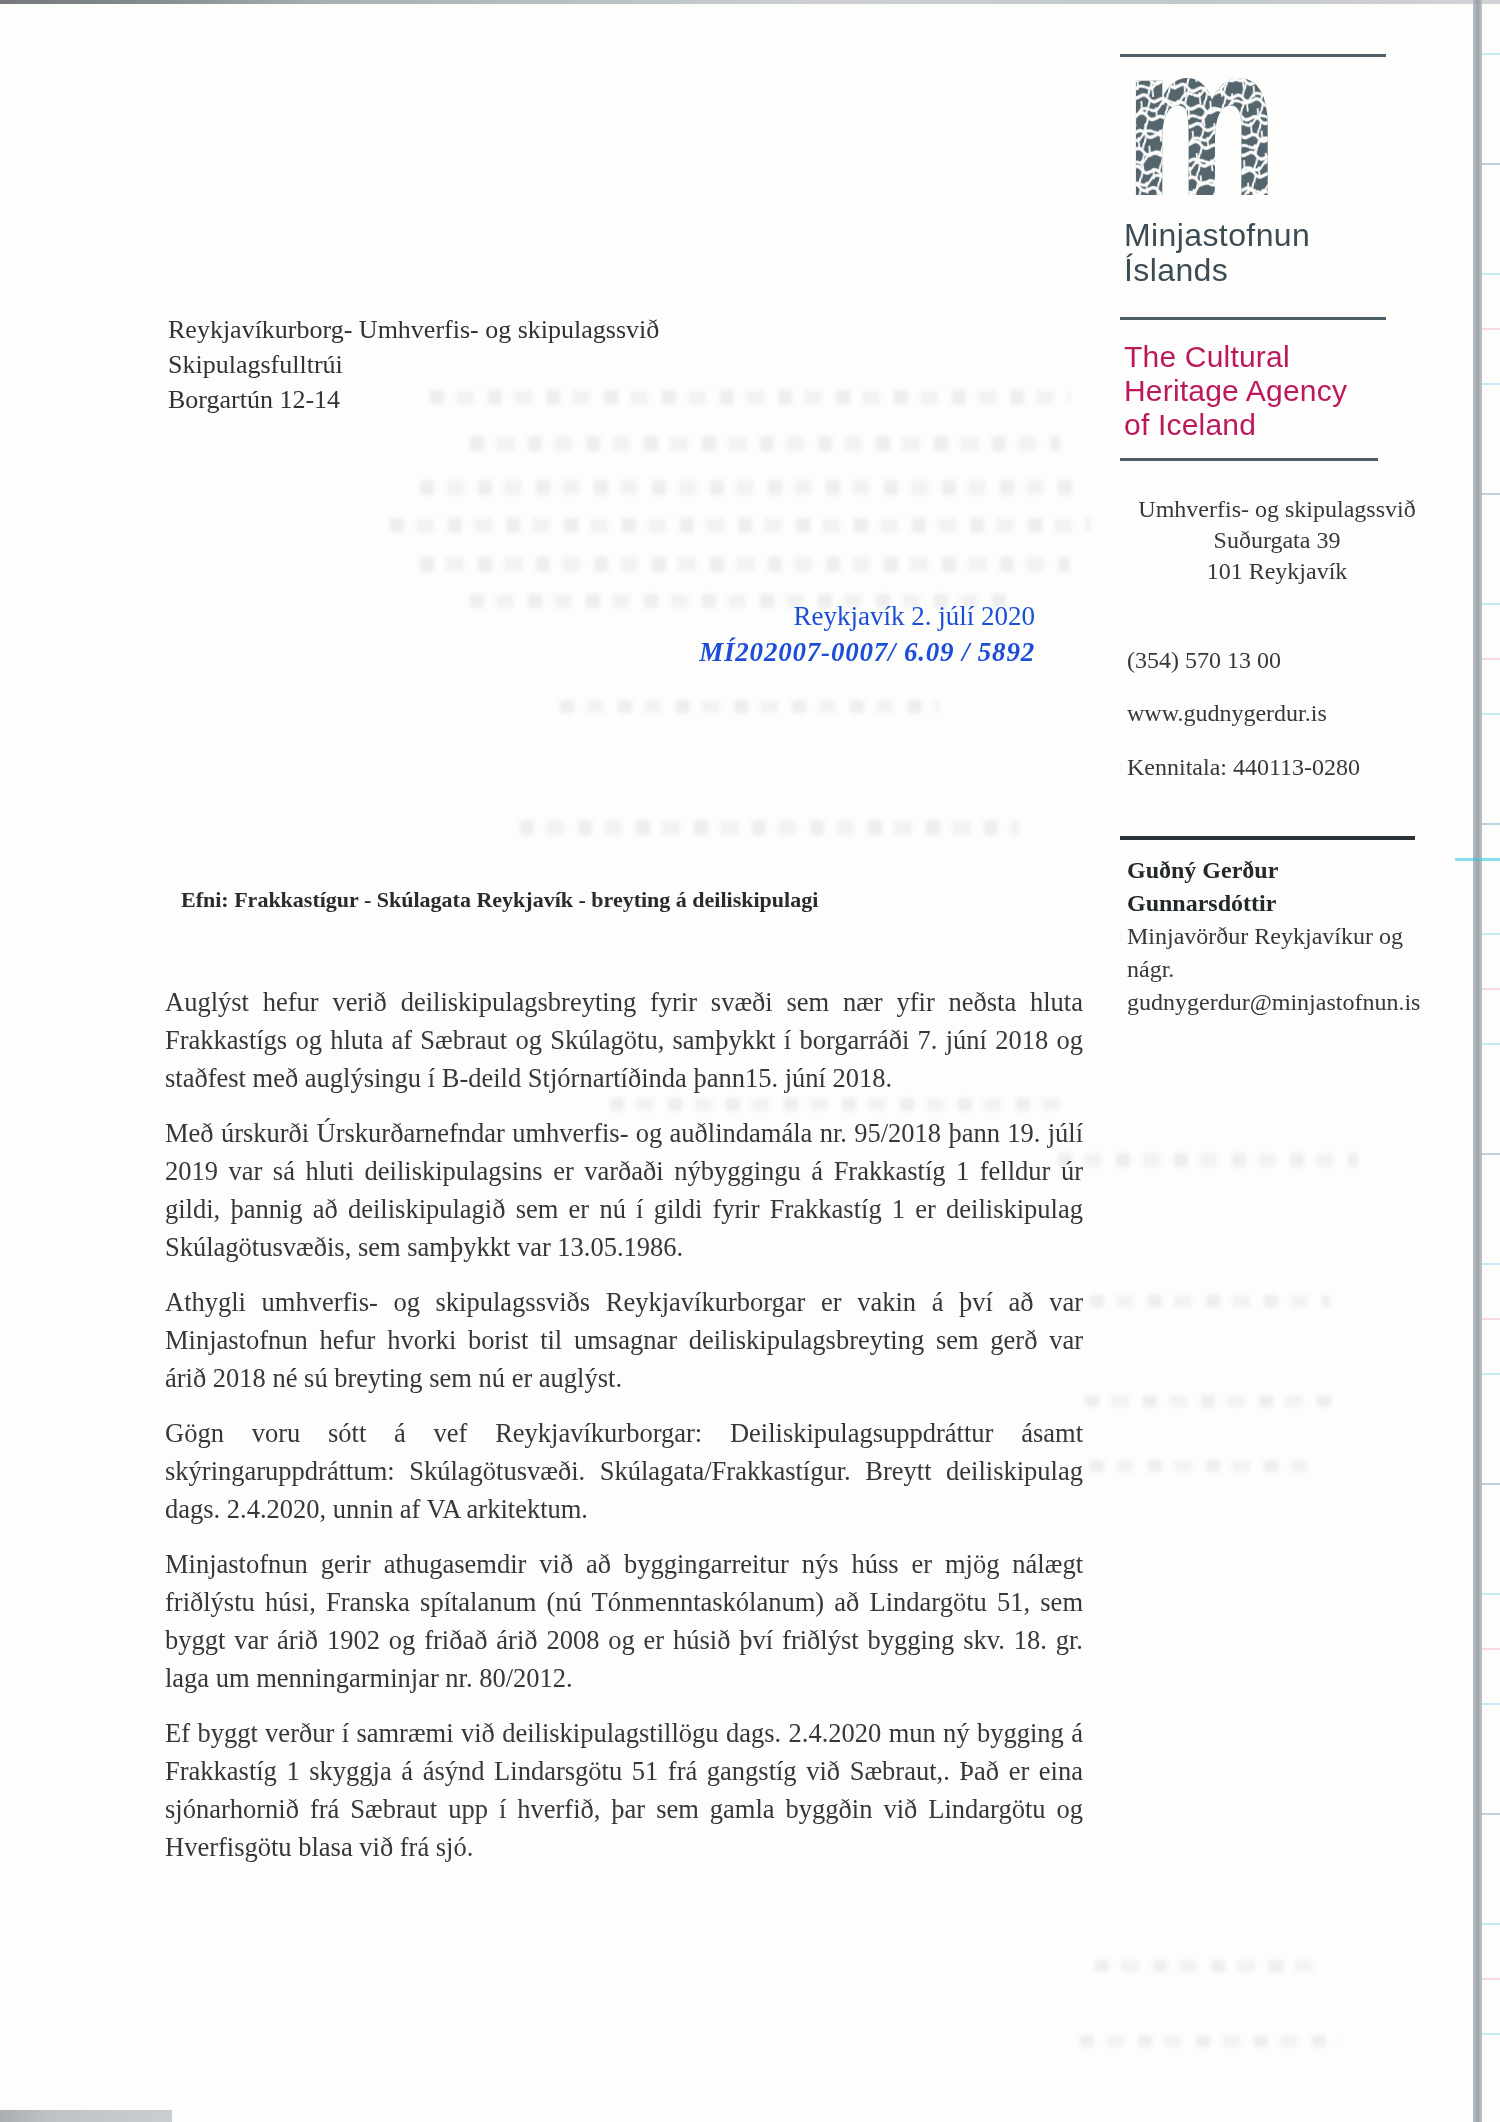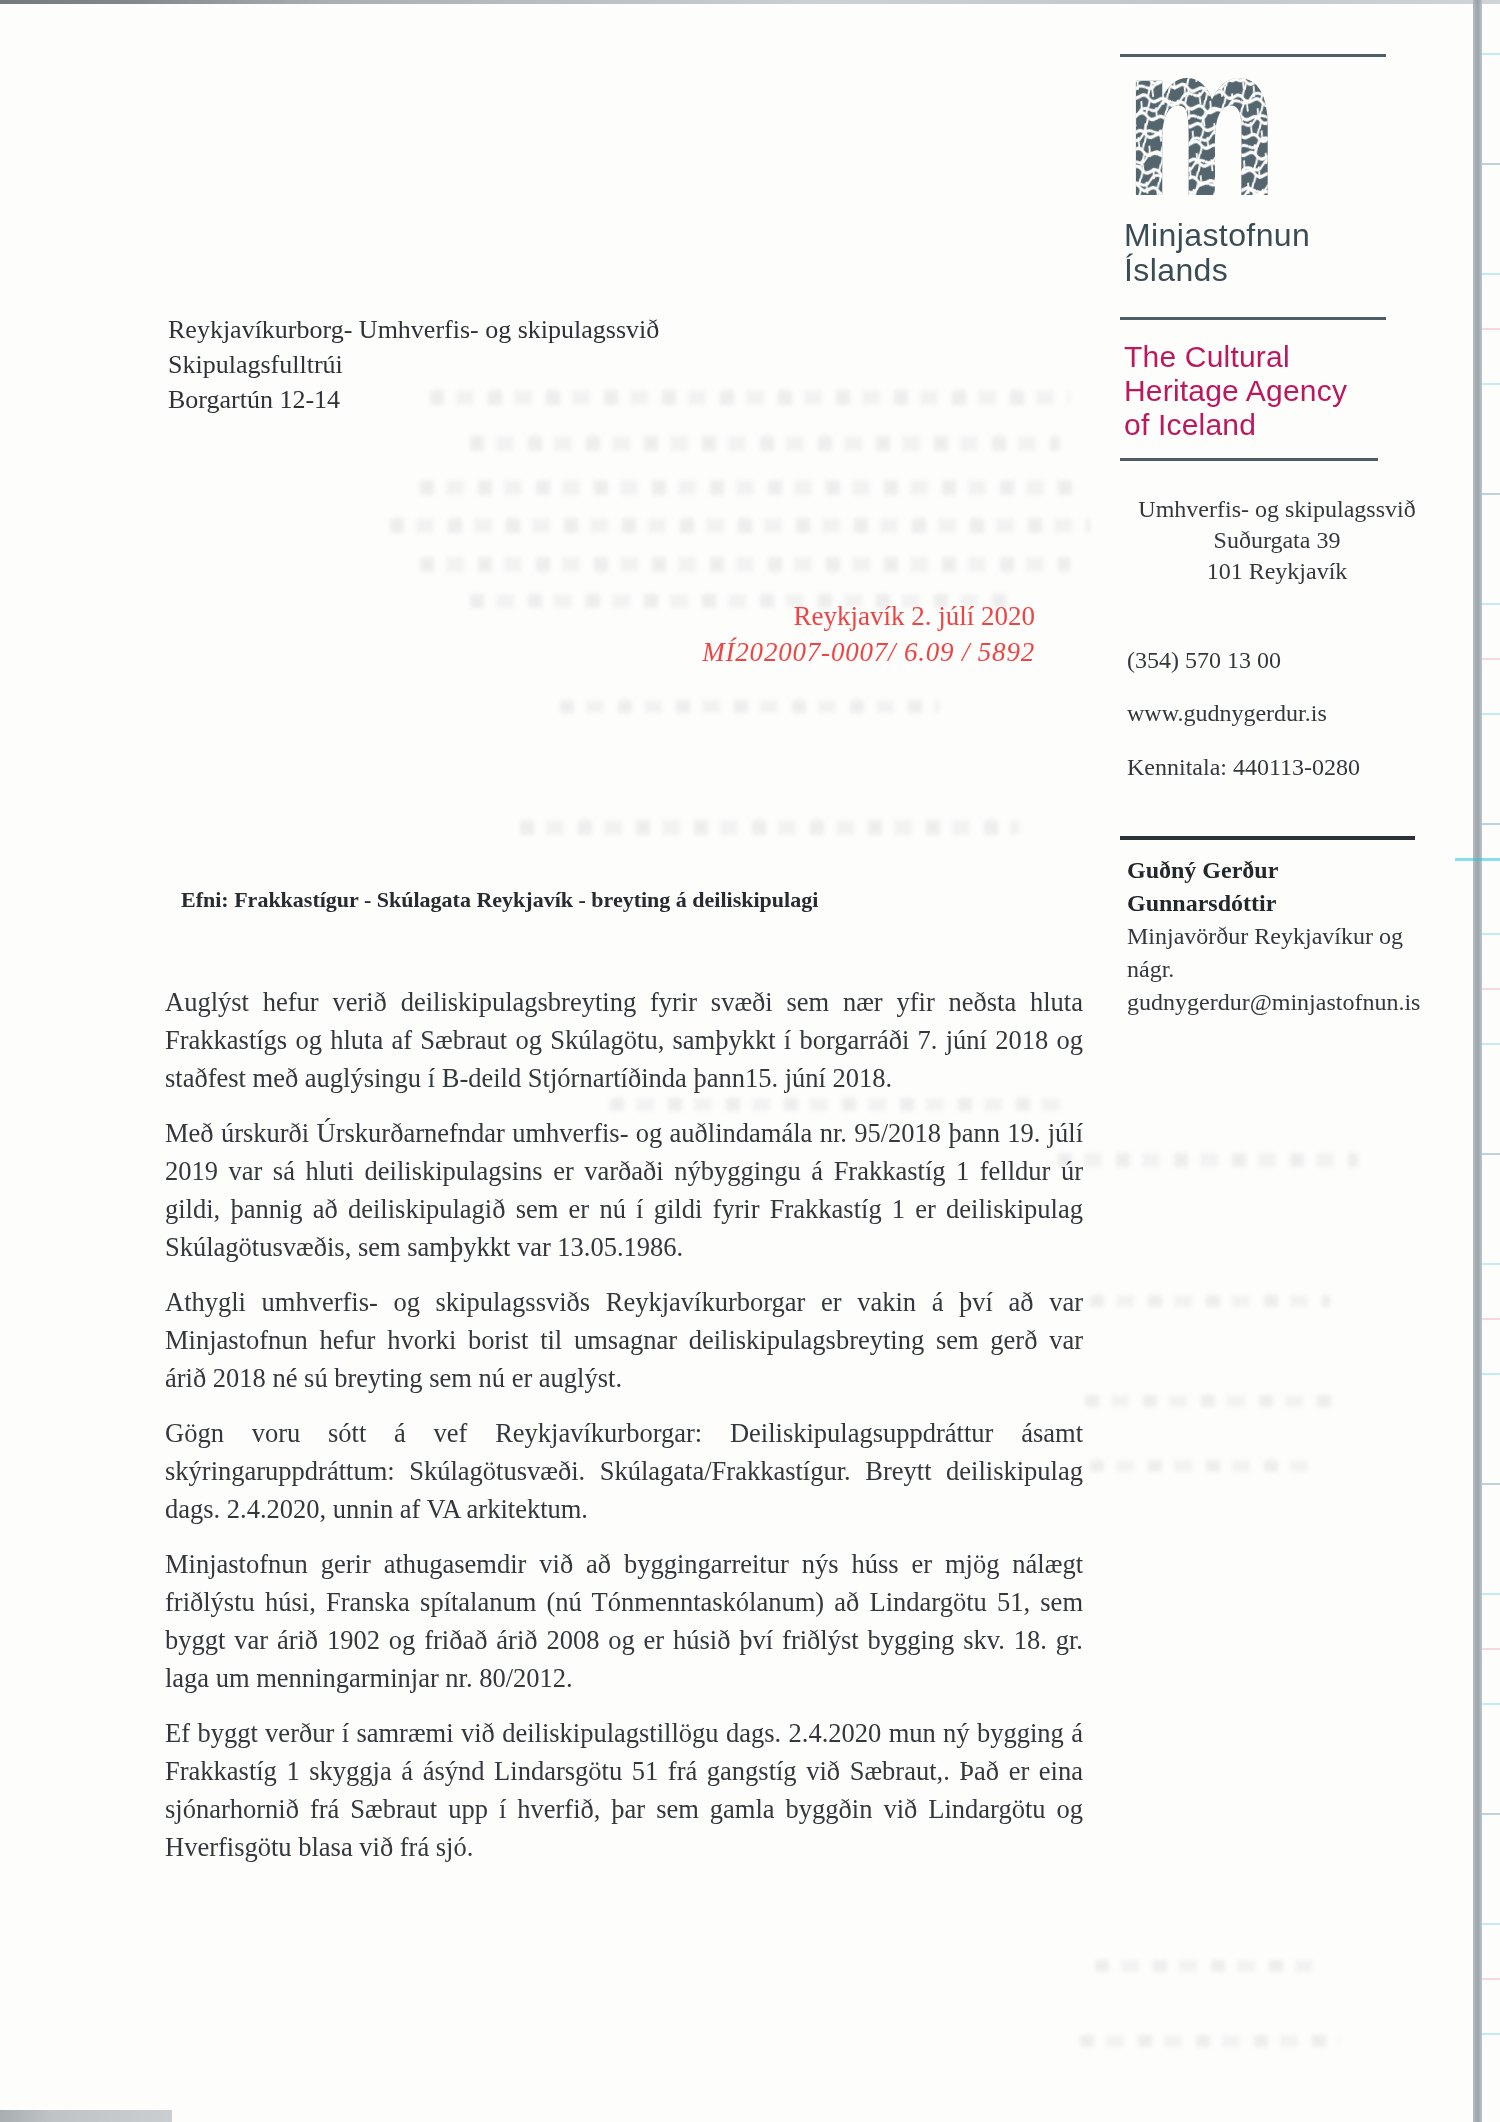--- a/index.html
+++ b/index.html
@@ -38,22 +38,22 @@
   .org-name{left:1124px;top:218px;font-family:"Liberation Sans",sans-serif;
     font-size:32px;line-height:35px;color:#3c4c55;letter-spacing:.4px;}
   .org-en{left:1124px;top:340px;font-family:"Liberation Sans",sans-serif;
     font-size:30px;line-height:34px;color:#be185d;letter-spacing:.2px;}
   .sidebar{left:1127px;width:300px;font-size:24px;line-height:31px;color:#34383c;}
   .sidebar div{margin:0;}
 
   .recipient{left:168px;top:312px;font-size:26px;line-height:35px;color:#2f3337;}
 
   .dateline{left:400px;top:598px;width:635px;text-align:right;
-    font-size:27px;line-height:36px;color:#ef4444;}
-  .dateline .ref{font-style:italic;letter-spacing:.8px;}
+    font-size:27px;line-height:36px;color:#1d4ed8;}
+  .dateline .ref{font-style:italic;letter-spacing:.8px;font-weight:bold;}
 
   .contact-name{font-weight:bold;color:#23282c;}
   .contact-block{left:1127px;top:854px;width:300px;font-size:24px;line-height:33px;color:#34383c;}
 
   .subject{left:181px;top:880px;width:918px;font-size:22px;line-height:40px;
     font-weight:bold;color:#282c30;}
 
   .bodycol{left:165px;top:983px;width:918px;font-size:26.5px;line-height:38px;
     text-align:justify;color:#34383c;}
   .bodycol p{margin:0 0 17px 0;}

